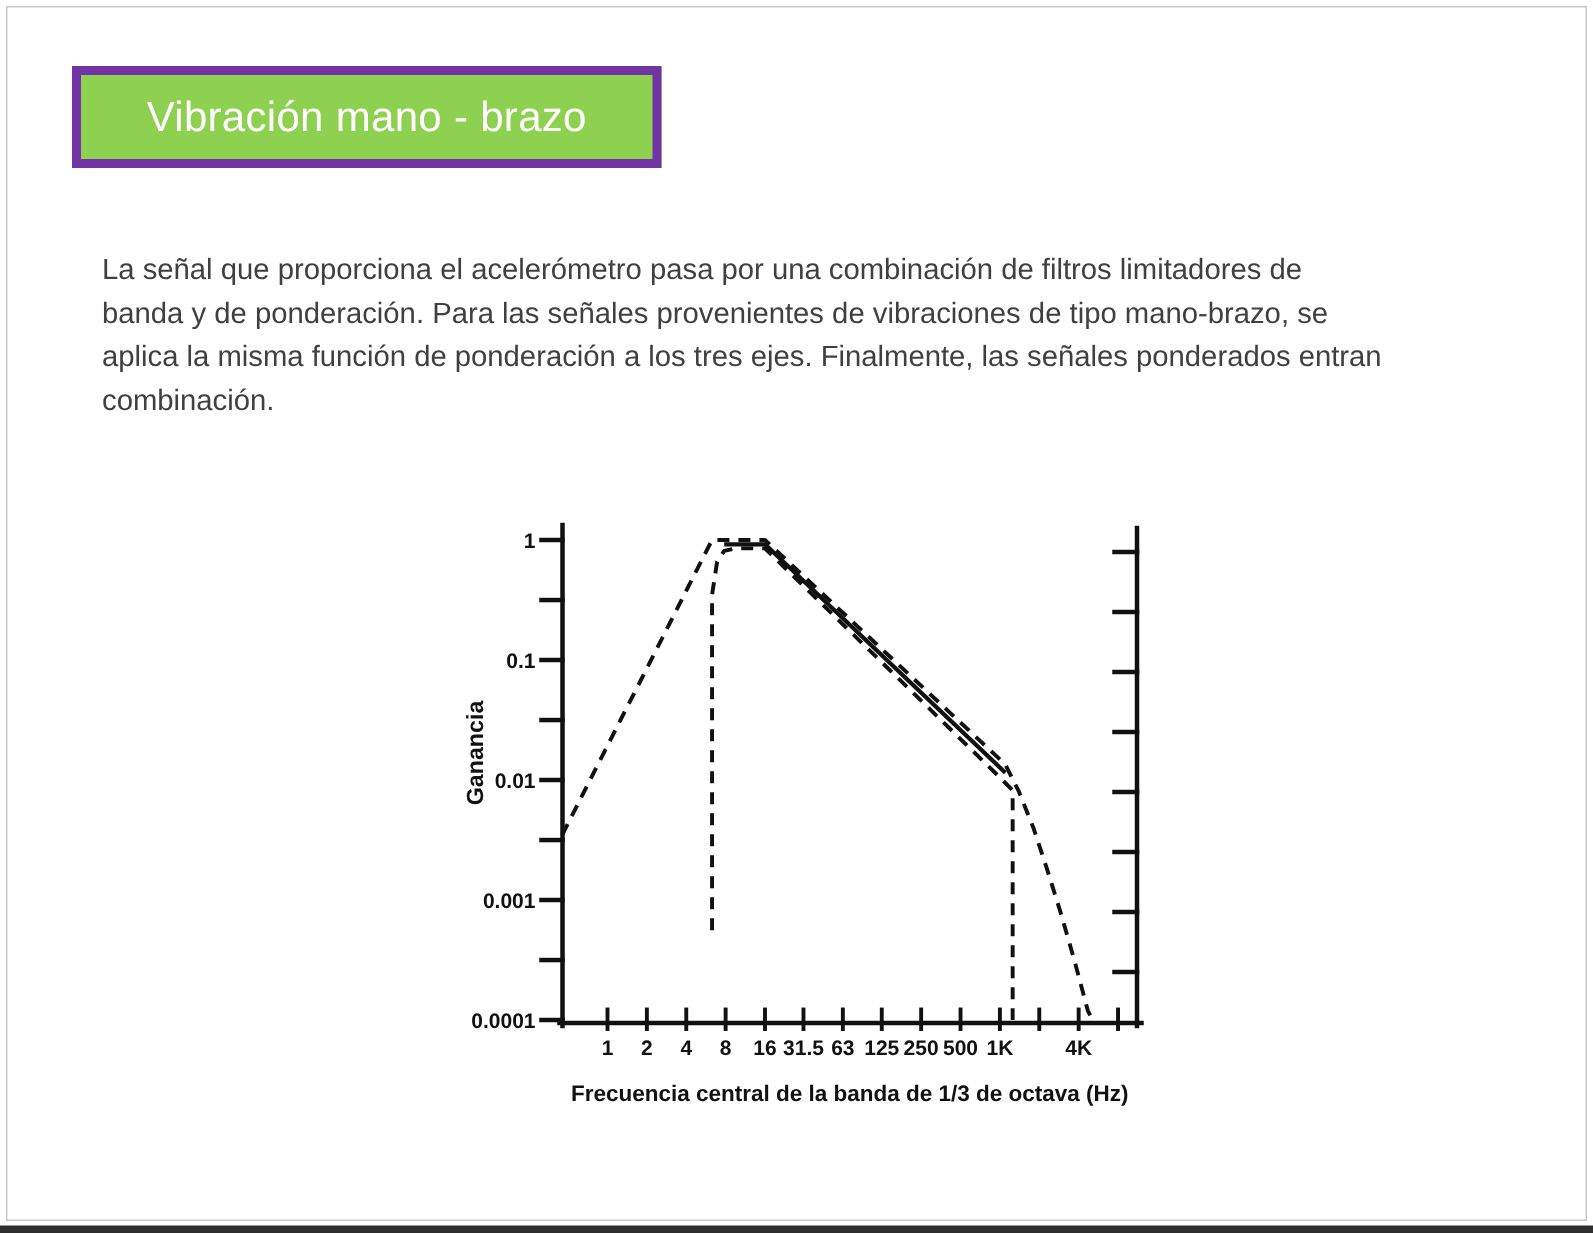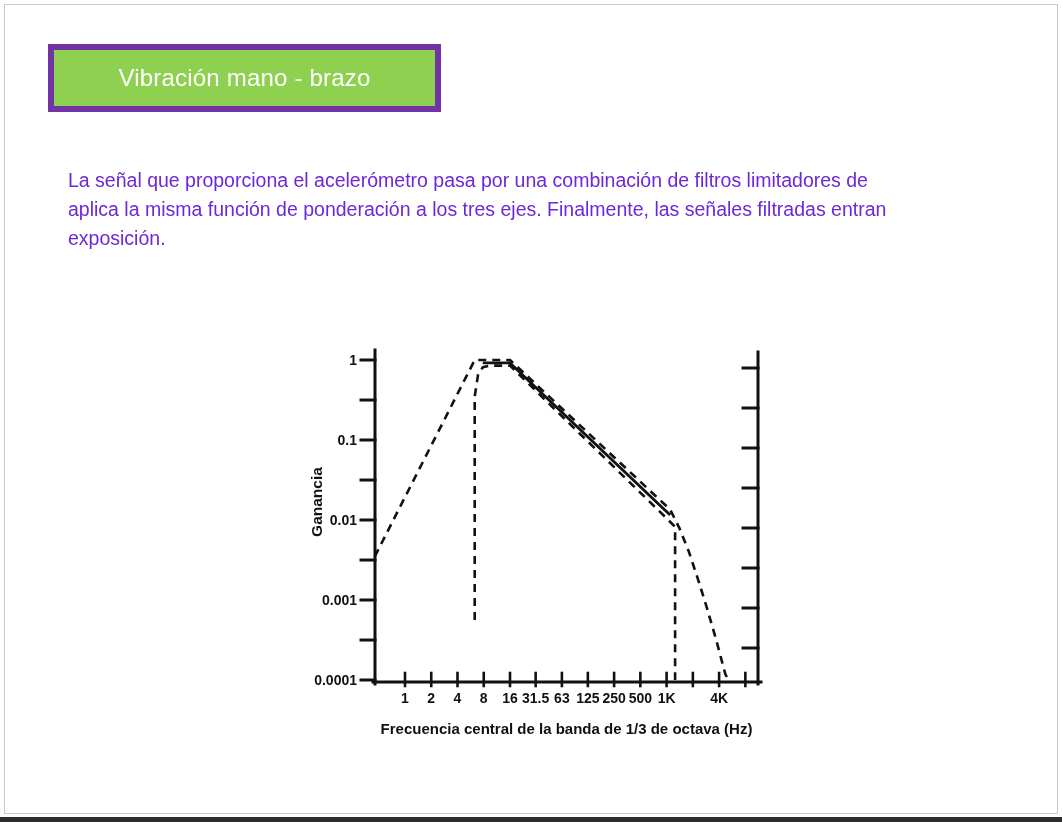--- a/index.html
+++ b/index.html
@@ -13,46 +13,47 @@
   }
   .bottom-bar {
     position:absolute; left:0; bottom:0; width:1062px; height:5px; background:#2e2e2e;
   }
   .banner {
     position:absolute; left:48px; top:44px; width:393px; height:68px;
     box-sizing:border-box; border:6px solid #7233a5; background:#8ed04f;
     display:flex; align-items:center; justify-content:center;
   }
   .banner-title {
-    color:#ffffff; font-size:24px; letter-spacing:0.2px;
+    color:#ffffff; font-size:28px; letter-spacing:0.2px;
   }
   .paragraph {
     position:absolute; left:68px; top:166px; width:940px;
-    color:#6d28d9; font-size:19.5px; line-height:29px;
+    color:#404040; font-size:19.5px; line-height:29px;
   }
   .paragraph .line { white-space:nowrap; }
   .chart {
     position:absolute; left:300px; top:340px; width:480px; height:412px;
   }
   .chart svg { display:block; }
 </style>
 </head>
 <body>
 
 <div class="page">
   <div class="frame"></div>
 
   <div class="banner" id="banner" style="background: rgb(142, 208, 79); border-color: rgb(114, 51, 165);">
     <span class="banner-title" style="color: rgb(255, 255, 255);">Vibración mano - brazo</span>
   </div>
 
   <div class="paragraph">
     <div class="line">La señal que proporciona el acelerómetro pasa por una combinación de filtros limitadores de</div>
-    <div class="line">aplica la misma función de ponderación a los tres ejes. Finalmente, las señales filtradas entran</div>
-    <div class="line">exposición.</div>
+    <div class="line">banda y de ponderación. Para las señales provenientes de vibraciones de tipo mano-brazo, se</div>
+    <div class="line">aplica la misma función de ponderación a los tres ejes. Finalmente, las señales ponderados entran</div>
+    <div class="line">combinación.</div>
   </div>
 
   <div class="chart">
     <svg id="chart-svg" width="480" height="412" viewBox="0 0 480 412">
         <line x1="75" y1="10" x2="75" y2="344" stroke="#111111" stroke-width="3" stroke-linecap="square"></line>
         <line x1="73" y1="342" x2="461" y2="342" stroke="#111111" stroke-width="3" stroke-linecap="square"></line>
         <line x1="458" y1="12" x2="458" y2="344" stroke="#111111" stroke-width="3" stroke-linecap="square"></line>
         <line x1="75" y1="20" x2="61" y2="20" stroke="#111111" stroke-width="3" stroke-linecap="square"></line>
         <text x="57" y="25" text-anchor="end" fill="#111111" font-size="14" font-weight="bold" font-family="&quot;Liberation Sans&quot;, sans-serif">1</text>
         <line x1="75" y1="60.02503339052769" x2="61" y2="60.02503339052769" stroke="#111111" stroke-width="3" stroke-linecap="square"></line>

